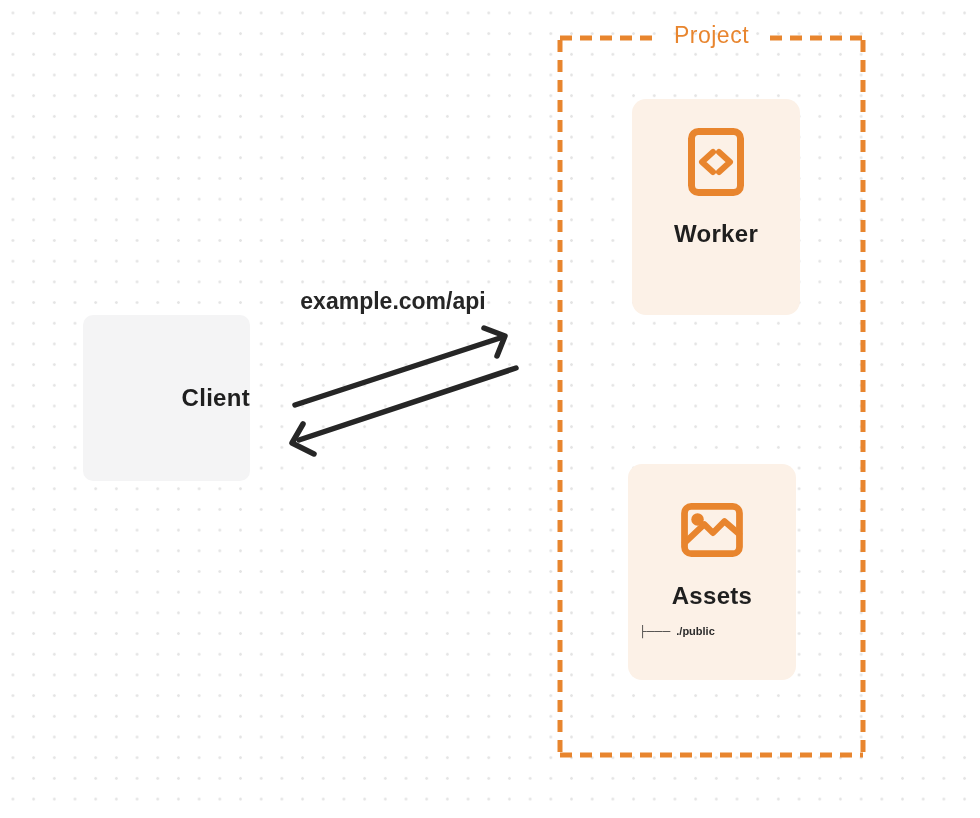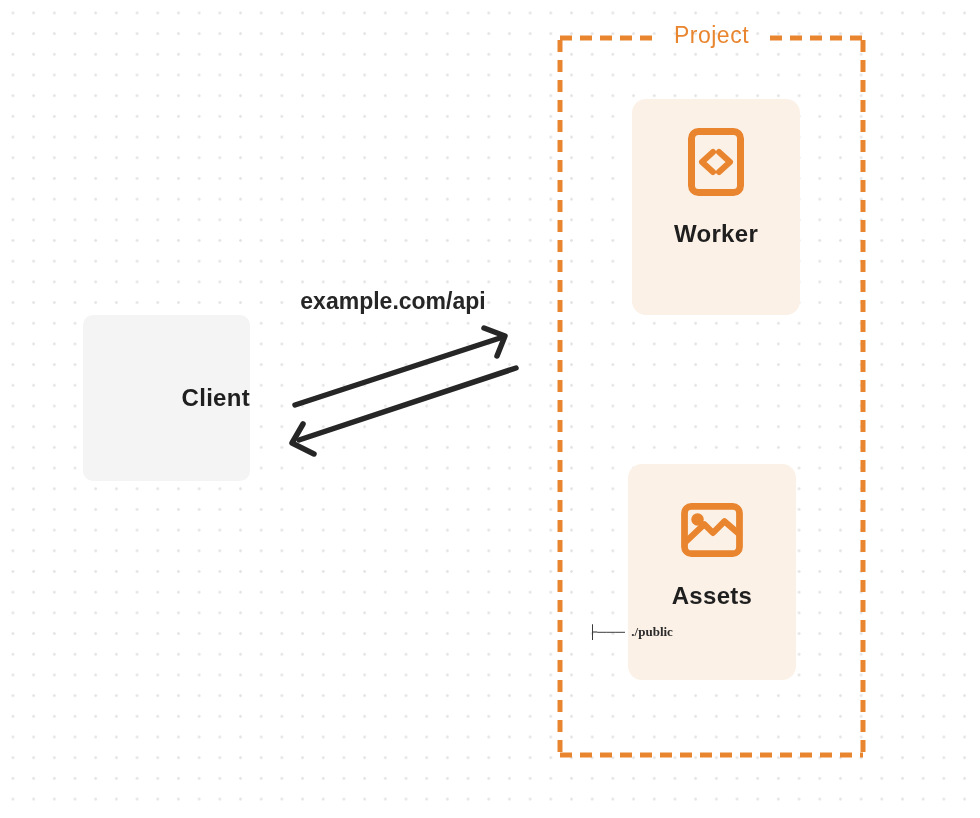--- a/index.html
+++ b/index.html
@@ -66,23 +66,23 @@
   }
   .card.worker { left: 632px; top: 99px; }
   .card.assets { left: 628px; top: 456px; margin-top: 8px; }
   .card.worker .icon { margin-top: 29px; }
   .card.assets .icon { margin-top: 39px; }
   .card.worker .box-label { margin-top: 24px; }
   .card.assets .box-label { margin-top: 25px; }
 
   .tree {
     position: absolute;
-    left: 588px; top: 621px;
-    font-family: Liberation Serif, serif;
-    font-size: 13px;
+    left: 639px; top: 621px;
+    font-family: Liberation Sans, sans-serif;
+    font-size: 11px;
     line-height: 21px;
     font-weight: bold;
     color: var(--tree_text);
   }
   .tree div { white-space: pre; }
 </style>
 </head>
 <body>
 
 <div class="canvas">

